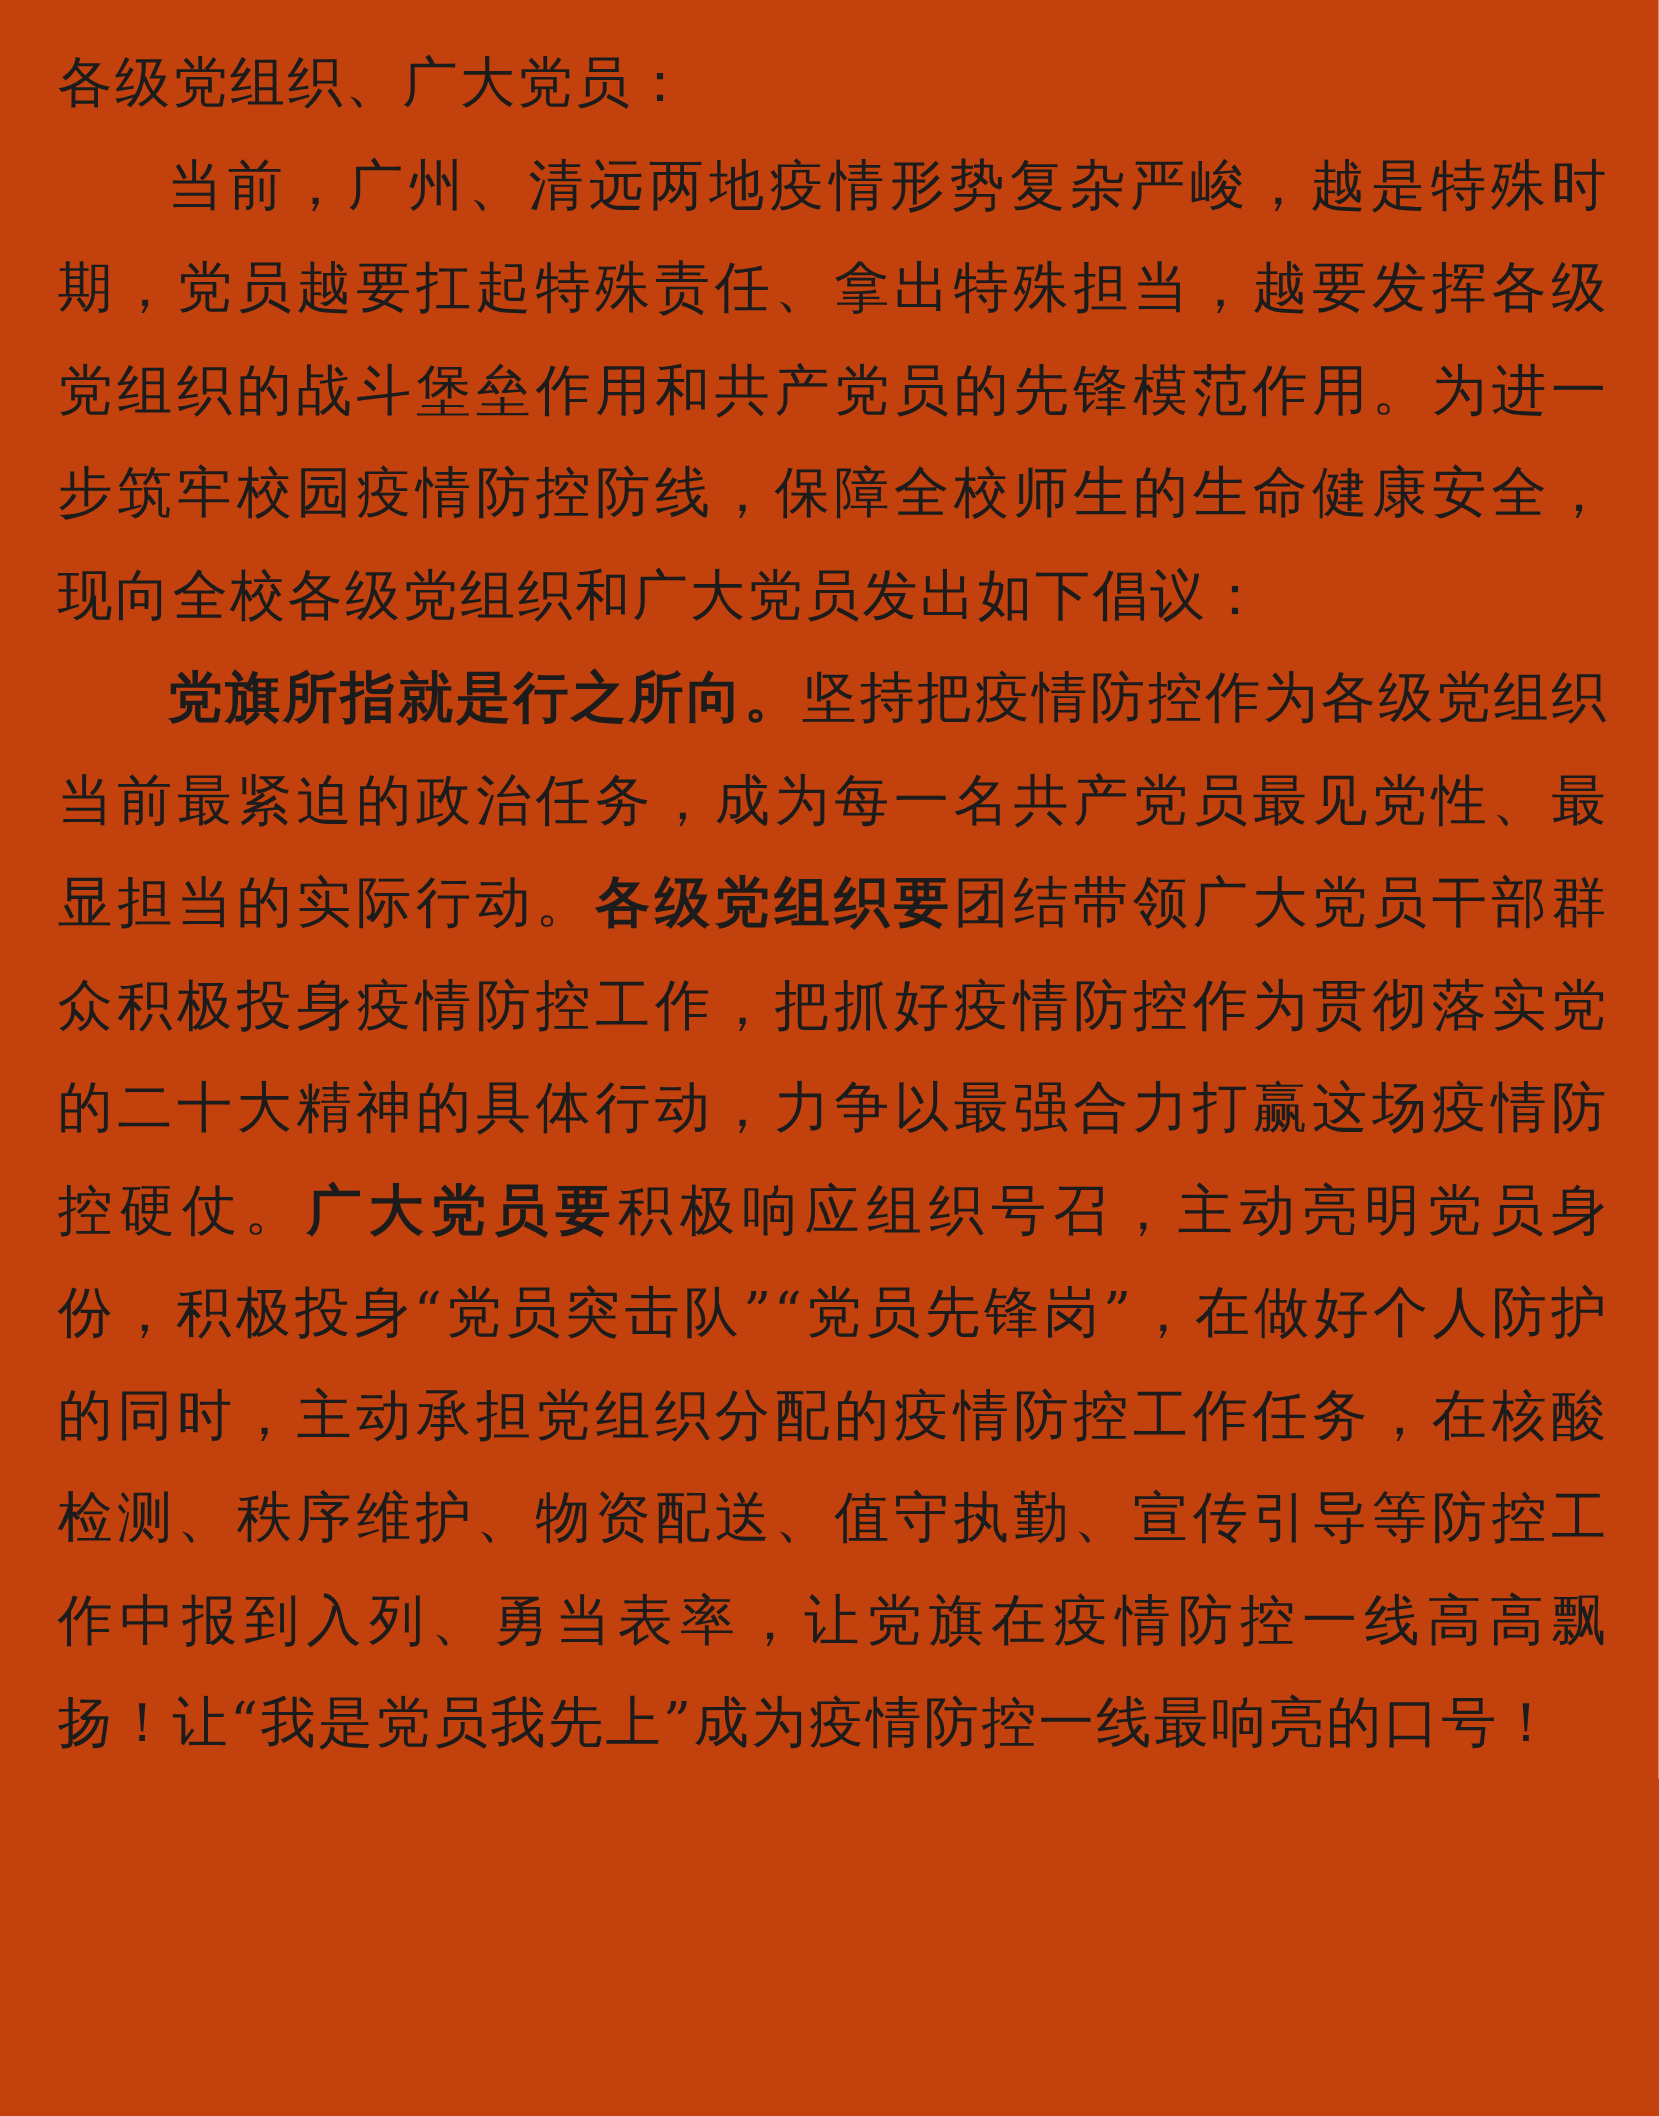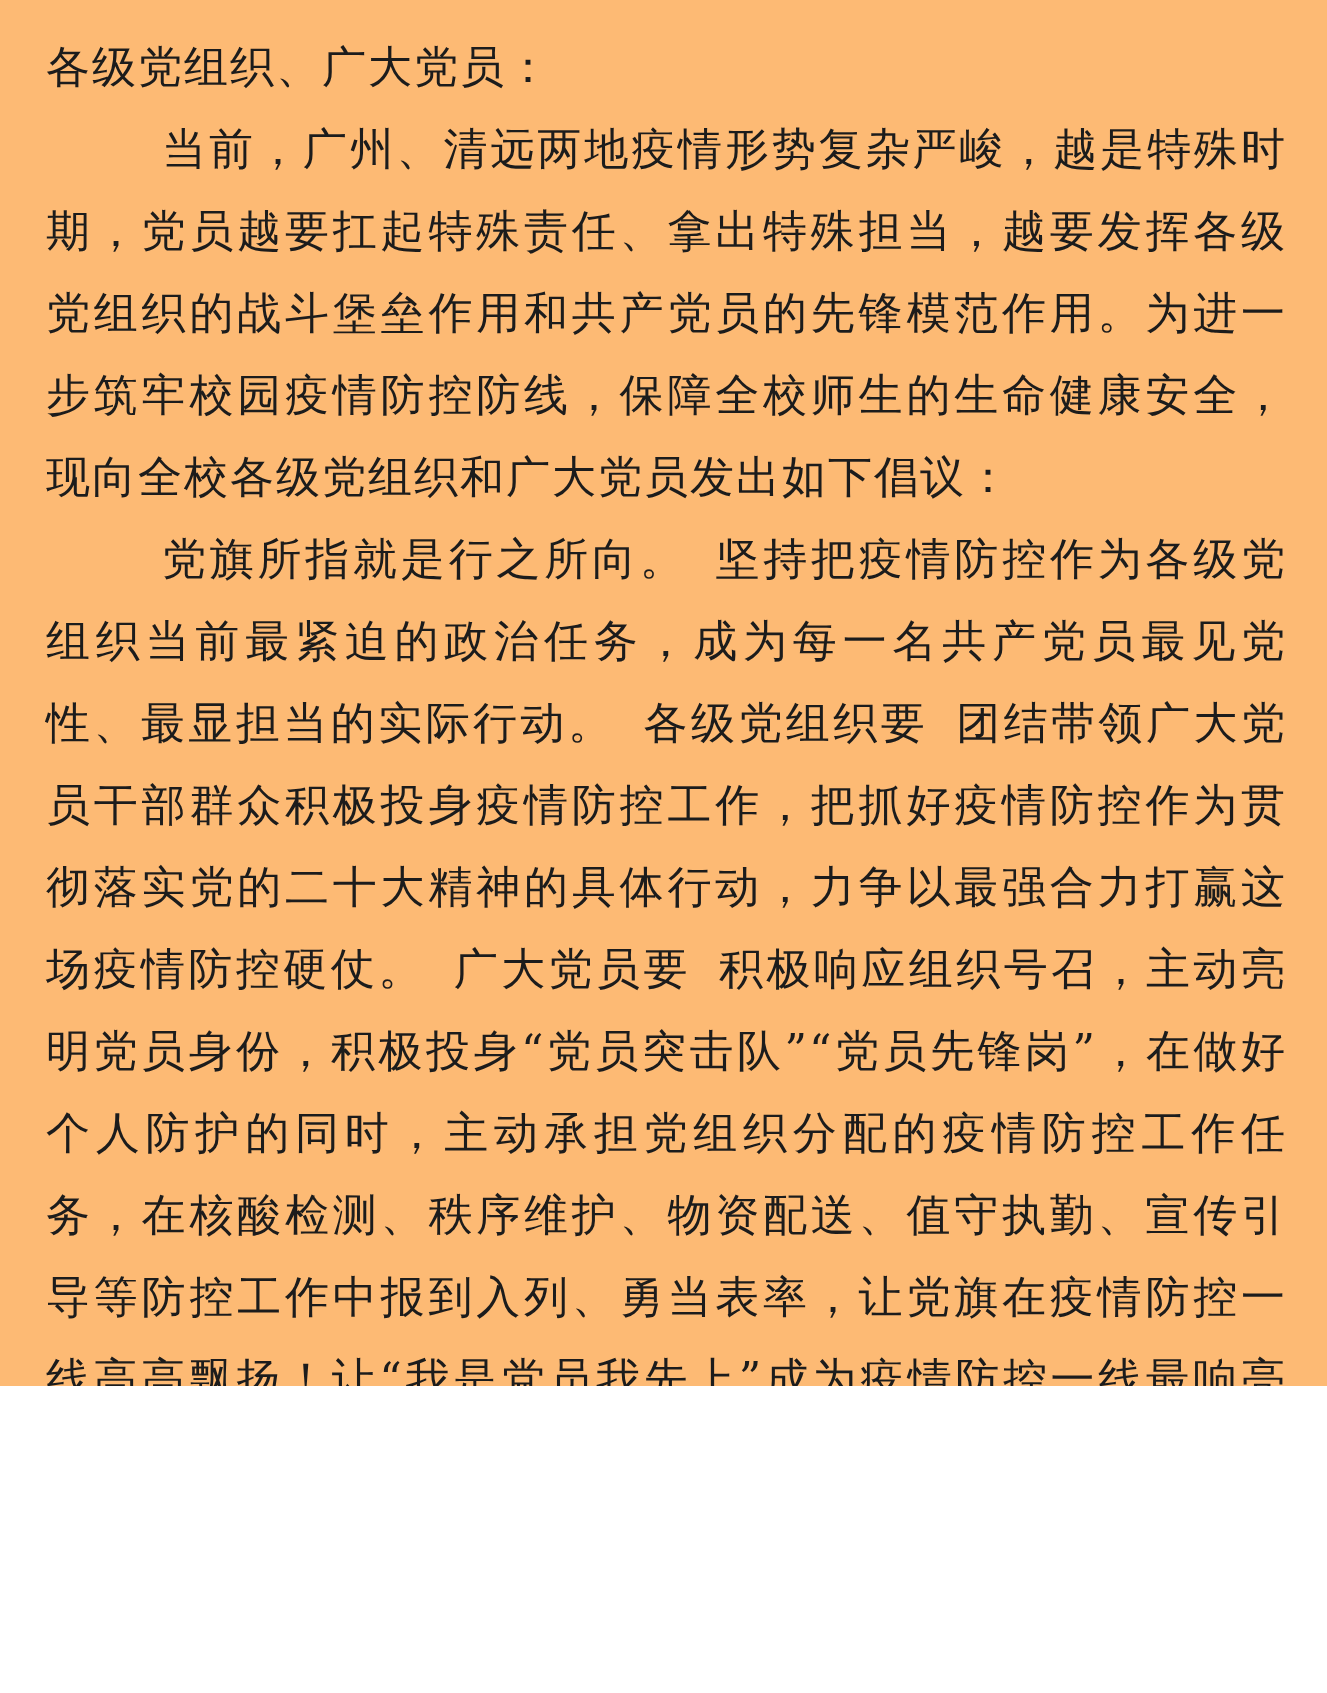--- a/index.html
+++ b/index.html
@@ -4,43 +4,43 @@
 <style>
   html, body {
     margin: 0;
     padding: 0;
     background: #ffffff;
   }
   .page {
     position: relative;
     box-sizing: border-box;
     width: 1327px;
-    height: 1386px;
-    background: #fdba74;
+    height: 1693px;
+    background: #c2410c;
     padding: 26px 40px 0 46px;
     overflow: hidden;
   }
   .doc {
     font-family: "DejaVu Serif", "Liberation Serif", serif;
     font-size: 44px;
     line-height: 82px;
     letter-spacing: 2px;
     color: #1c1c1c;
     text-align: justify;
   }
   .doc p {
     margin: 0;
     padding: 0;
     text-indent: 88px; 
   }
   .doc p.salutation {
     text-indent: 0;
   }
-  .run { font-weight: normal; margin-left: 28px; }
-  .run.bold { font-weight: normal; }
+  .run { font-weight: normal; }
+  .run.bold { font-weight: bold; }
 </style>
 </head>
 <body>
 
 <div class="page">
   <div class="doc">
     <p class="salutation">各级党组织、广大党员：</p>
     <div>
         <p><span class="run">当前，广州、清远两地疫情形势复杂严峻，越是特殊时期，党员越要扛起特殊责任、拿出特殊担当，越要发挥各级党组织的战斗堡垒作用和共产党员的先锋模范作用。为进一步筑牢校园疫情防控防线，保障全校师生的生命健康安全，现向全校各级党组织和广大党员发出如下倡议：</span></p>
         <p><span class="run bold">党旗所指就是行之所向。</span><span class="run">坚持把疫情防控作为各级党组织当前最紧迫的政治任务，成为每一名共产党员最见党性、最显担当的实际行动。</span><span class="run bold">各级党组织要</span><span class="run">团结带领广大党员干部群众积极投身疫情防控工作，把抓好疫情防控作为贯彻落实党的二十大精神的具体行动，力争以最强合力打赢这场疫情防控硬仗。</span><span class="run bold">广大党员要</span><span class="run">积极响应组织号召，主动亮明党员身份，积极投身“党员突击队”“党员先锋岗”，在做好个人防护的同时，主动承担党组织分配的疫情防控工作任务，在核酸检测、秩序维护、物资配送、值守执勤、宣传引导等防控工作中报到入列、勇当表率，让党旗在疫情防控一线高高飘扬！让“我是党员我先上”成为疫情防控一线最响亮的口号！</span></p>

